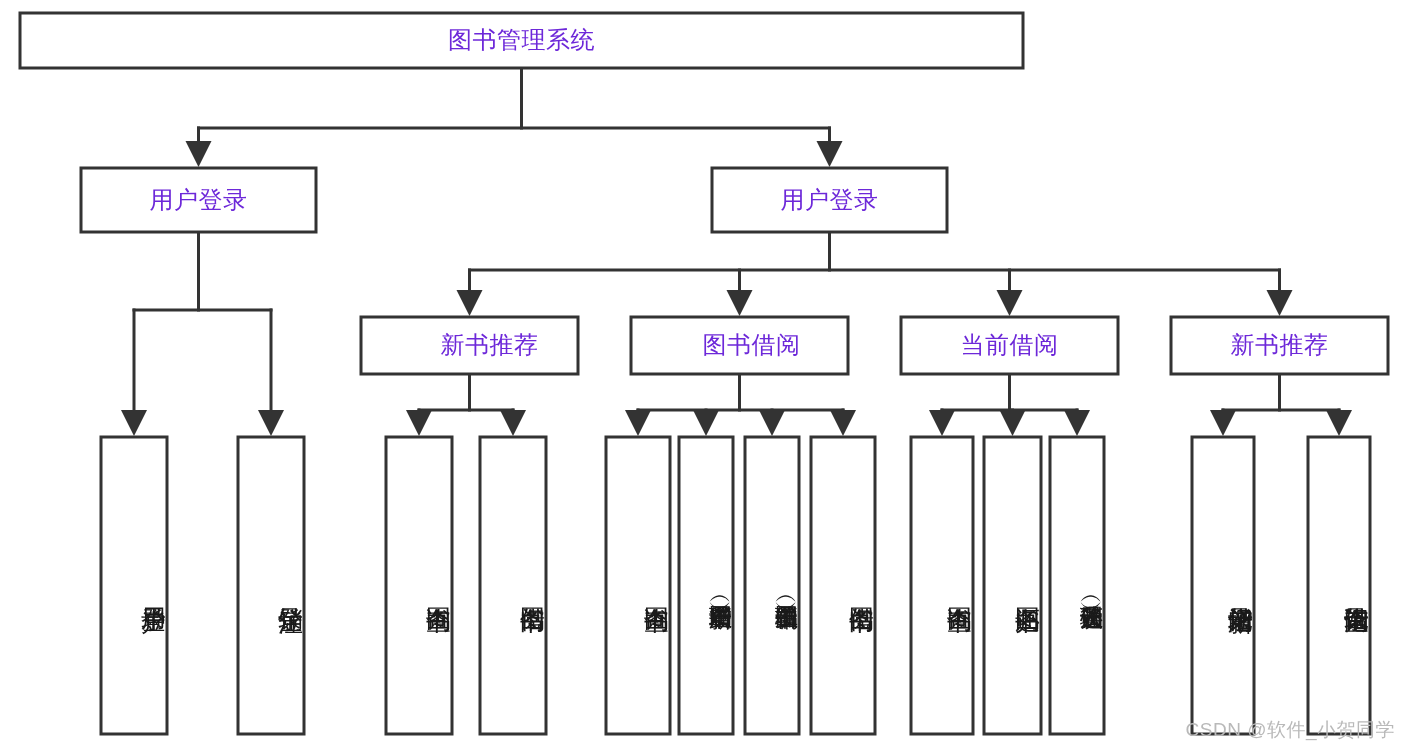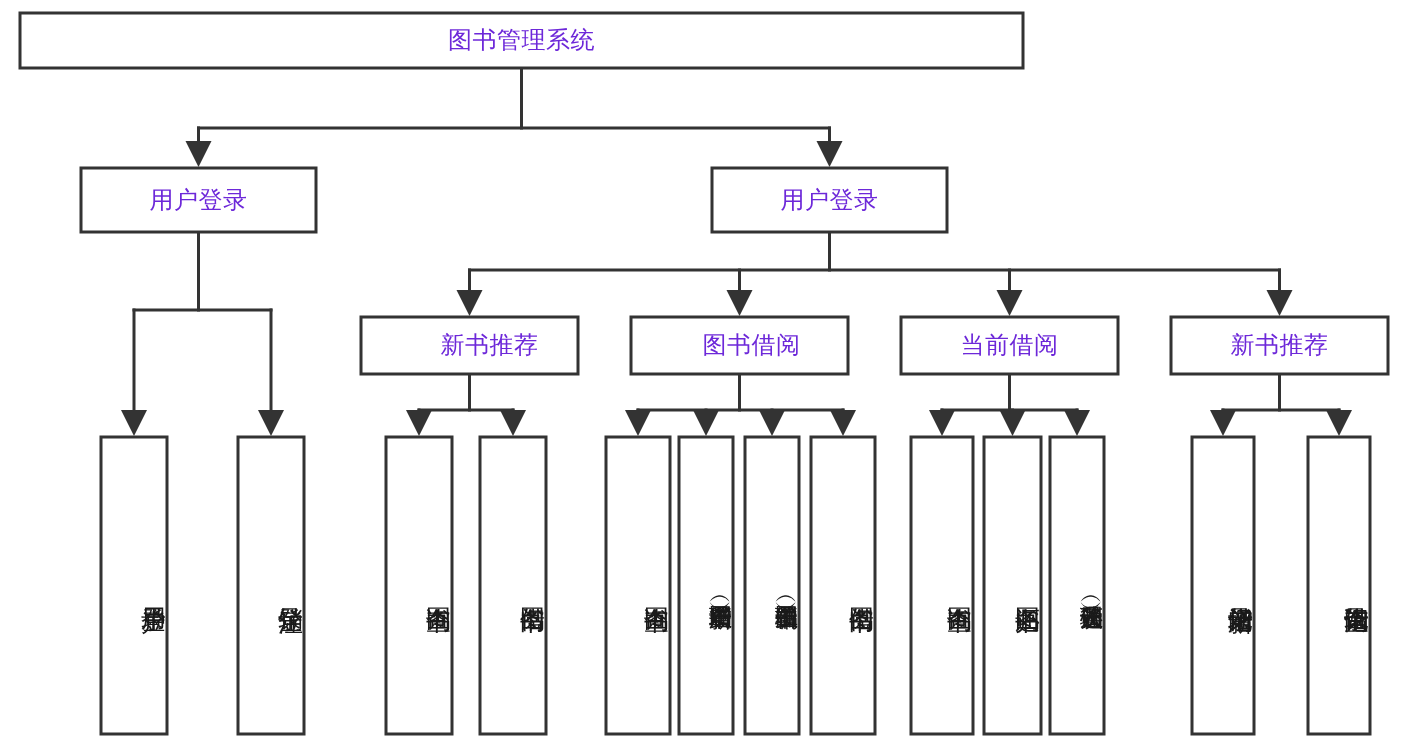--- a/index.html
+++ b/index.html
@@ -181,13 +181,14 @@
       <div class="node-label-v" style="left: 679px; top: 437px; width: 54px; height: 297px; font-size: 23px;">新增图书（管理员）</div>
       <div class="node-label-v" style="left: 745px; top: 437px; width: 54px; height: 297px; font-size: 23px;">编辑图书（管理员）</div>
       <div class="node-label-v" style="left: 811px; top: 437px; width: 64px; height: 297px;">借阅图书</div>
       <div class="node-label-v" style="left: 911px; top: 437px; width: 62px; height: 297px;">查询图书</div>
       <div class="node-label-v" style="left: 984px; top: 437px; width: 57px; height: 297px;">归还图书</div>
       <div class="node-label-v" style="left: 1050px; top: 437px; width: 54px; height: 297px; font-size: 23px;">确认归还（管理员）</div>
       <div class="node-label-v" style="left: 1192px; top: 437px; width: 62px; height: 297px;">新增借阅记录</div>
       <div class="node-label-v" style="left: 1308px; top: 437px; width: 62px; height: 297px;">查询借阅记录</div>
     </div>
 
+  <div class="watermark">CSDN @软件_小贺同学</div>
 </div>
 
 </body></html>

